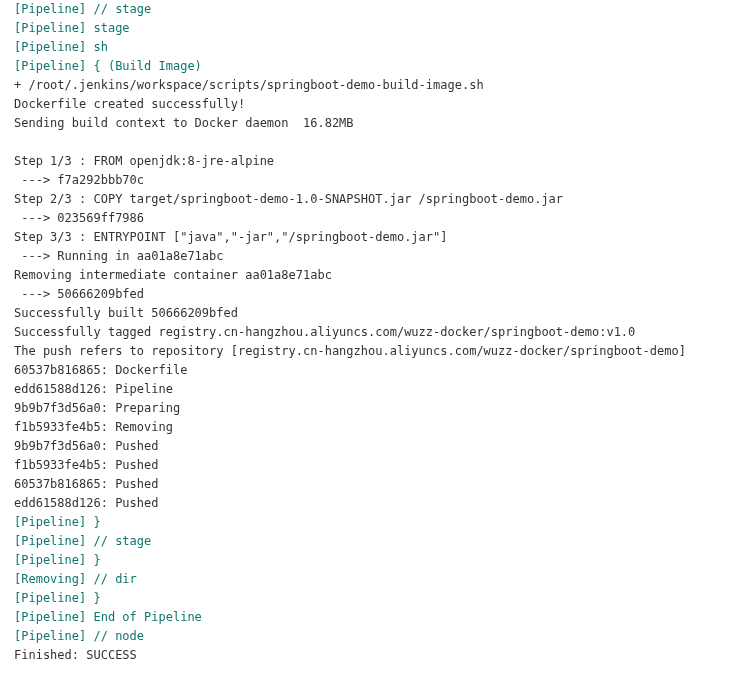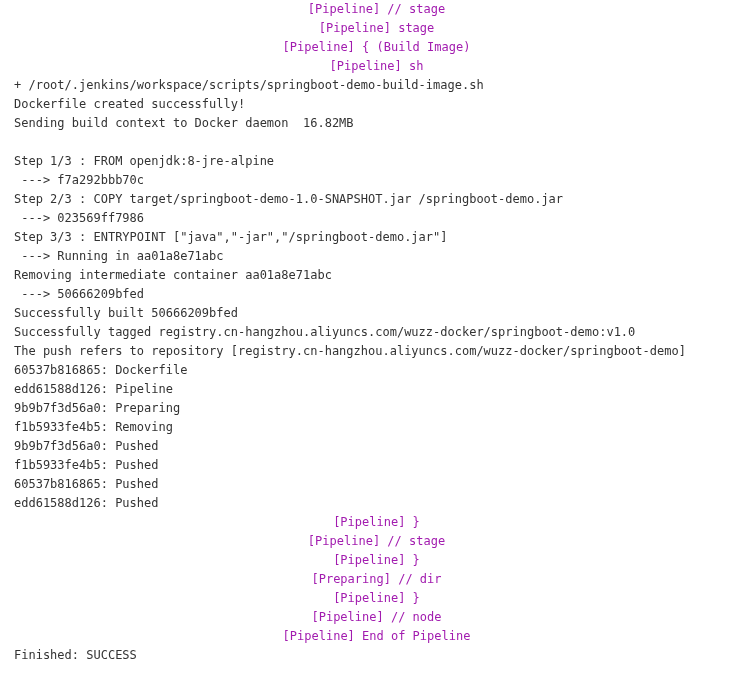--- a/index.html
+++ b/index.html
@@ -12,35 +12,34 @@
       font-size: 12px;
       line-height: 19px;
       background: #ffffff;
       padding: 0 14px;
       color: #333333;
     }
     .line {
       white-space: pre;
     }
     .pipeline {
-      color: #a21caf;
-      text-align: center;
+      color: #0f766e;
     }
     .normal {
       color: #333333;
     }
   </style>
 </head>
 <body>
 
 <div id="console-container">
     <div class="line pipeline">[Pipeline] // stage</div>
     <div class="line pipeline">[Pipeline] stage</div>
+    <div class="line pipeline">[Pipeline] sh</div>
     <div class="line pipeline">[Pipeline] { (Build Image)</div>
-    <div class="line pipeline">[Pipeline] sh</div>
     <div class="line normal">+ /root/.jenkins/workspace/scripts/springboot-demo-build-image.sh</div>
     <div class="line normal">Dockerfile created successfully!</div>
     <div class="line normal">Sending build context to Docker daemon  16.82MB</div>
     <div class="line normal">&nbsp;</div>
     <div class="line normal">Step 1/3 : FROM openjdk:8-jre-alpine</div>
     <div class="line normal"> ---&gt; f7a292bbb70c</div>
     <div class="line normal">Step 2/3 : COPY target/springboot-demo-1.0-SNAPSHOT.jar /springboot-demo.jar</div>
     <div class="line normal"> ---&gt; 023569ff7986</div>
     <div class="line normal">Step 3/3 : ENTRYPOINT ["java","-jar","/springboot-demo.jar"]</div>
     <div class="line normal"> ---&gt; Running in aa01a8e71abc</div>
@@ -53,18 +52,18 @@
     <div class="line normal">edd61588d126: Pipeline</div>
     <div class="line normal">9b9b7f3d56a0: Preparing</div>
     <div class="line normal">f1b5933fe4b5: Removing</div>
     <div class="line normal">9b9b7f3d56a0: Pushed</div>
     <div class="line normal">f1b5933fe4b5: Pushed</div>
     <div class="line normal">60537b816865: Pushed</div>
     <div class="line normal">edd61588d126: Pushed</div>
     <div class="line pipeline">[Pipeline] }</div>
     <div class="line pipeline">[Pipeline] // stage</div>
     <div class="line pipeline">[Pipeline] }</div>
-    <div class="line pipeline">[Preparing] // dir</div>
+    <div class="line pipeline">[Removing] // dir</div>
     <div class="line pipeline">[Pipeline] }</div>
+    <div class="line pipeline">[Pipeline] End of Pipeline</div>
     <div class="line pipeline">[Pipeline] // node</div>
-    <div class="line pipeline">[Pipeline] End of Pipeline</div>
     <div class="line normal">Finished: SUCCESS</div>
   </div>
 
 </body></html>

